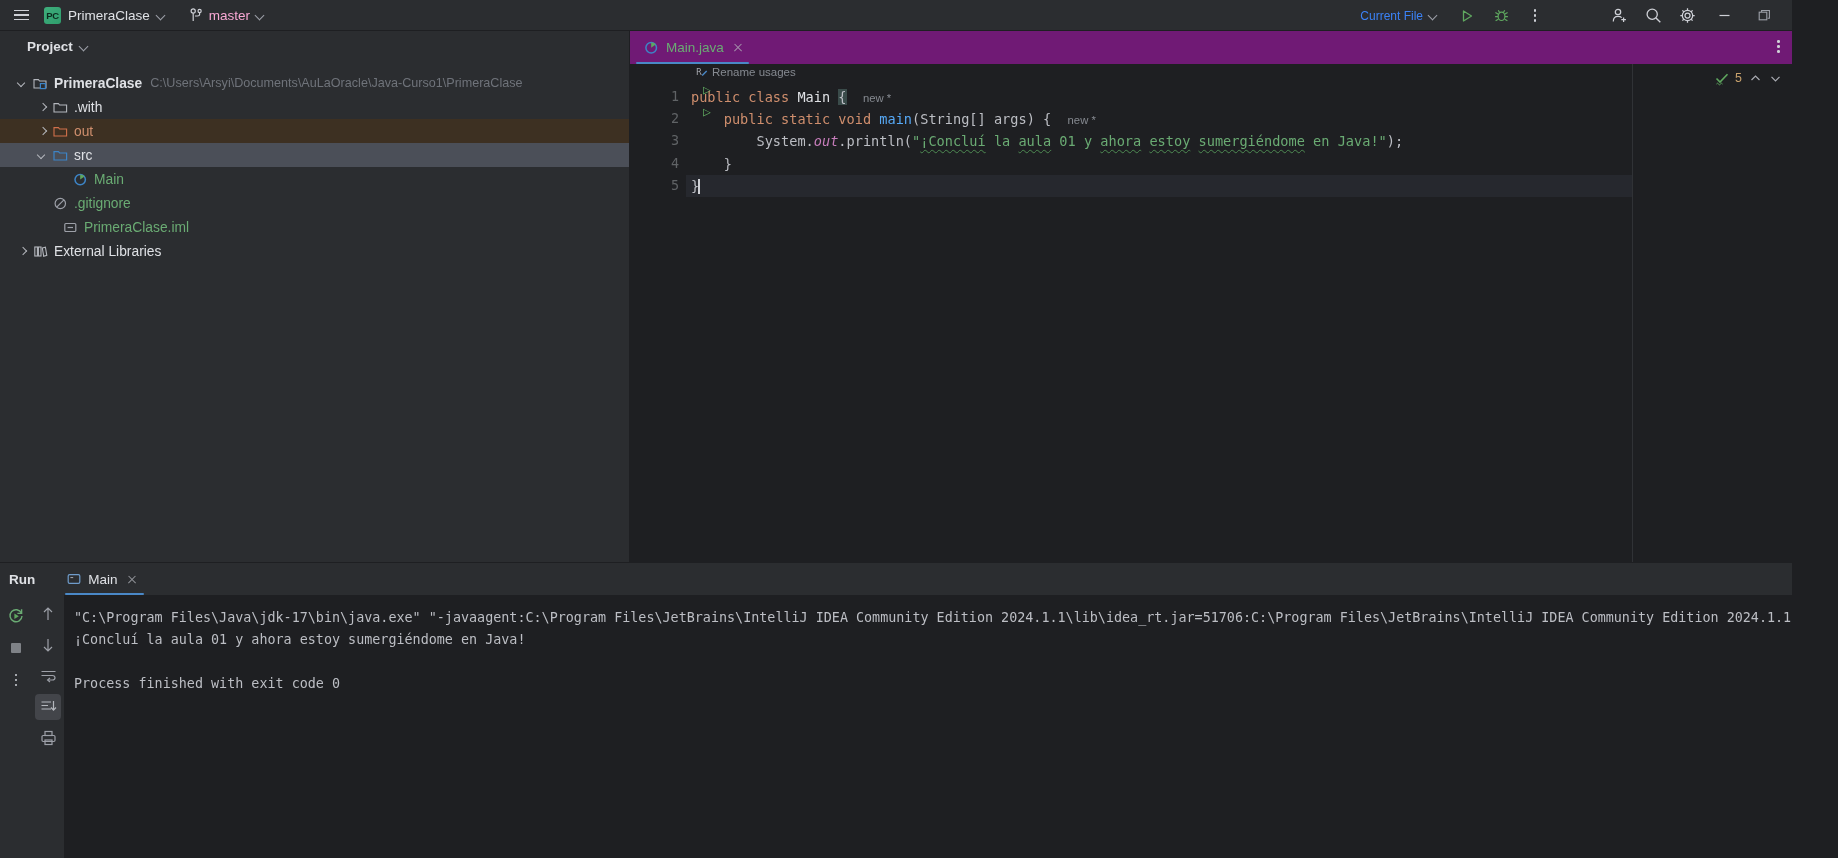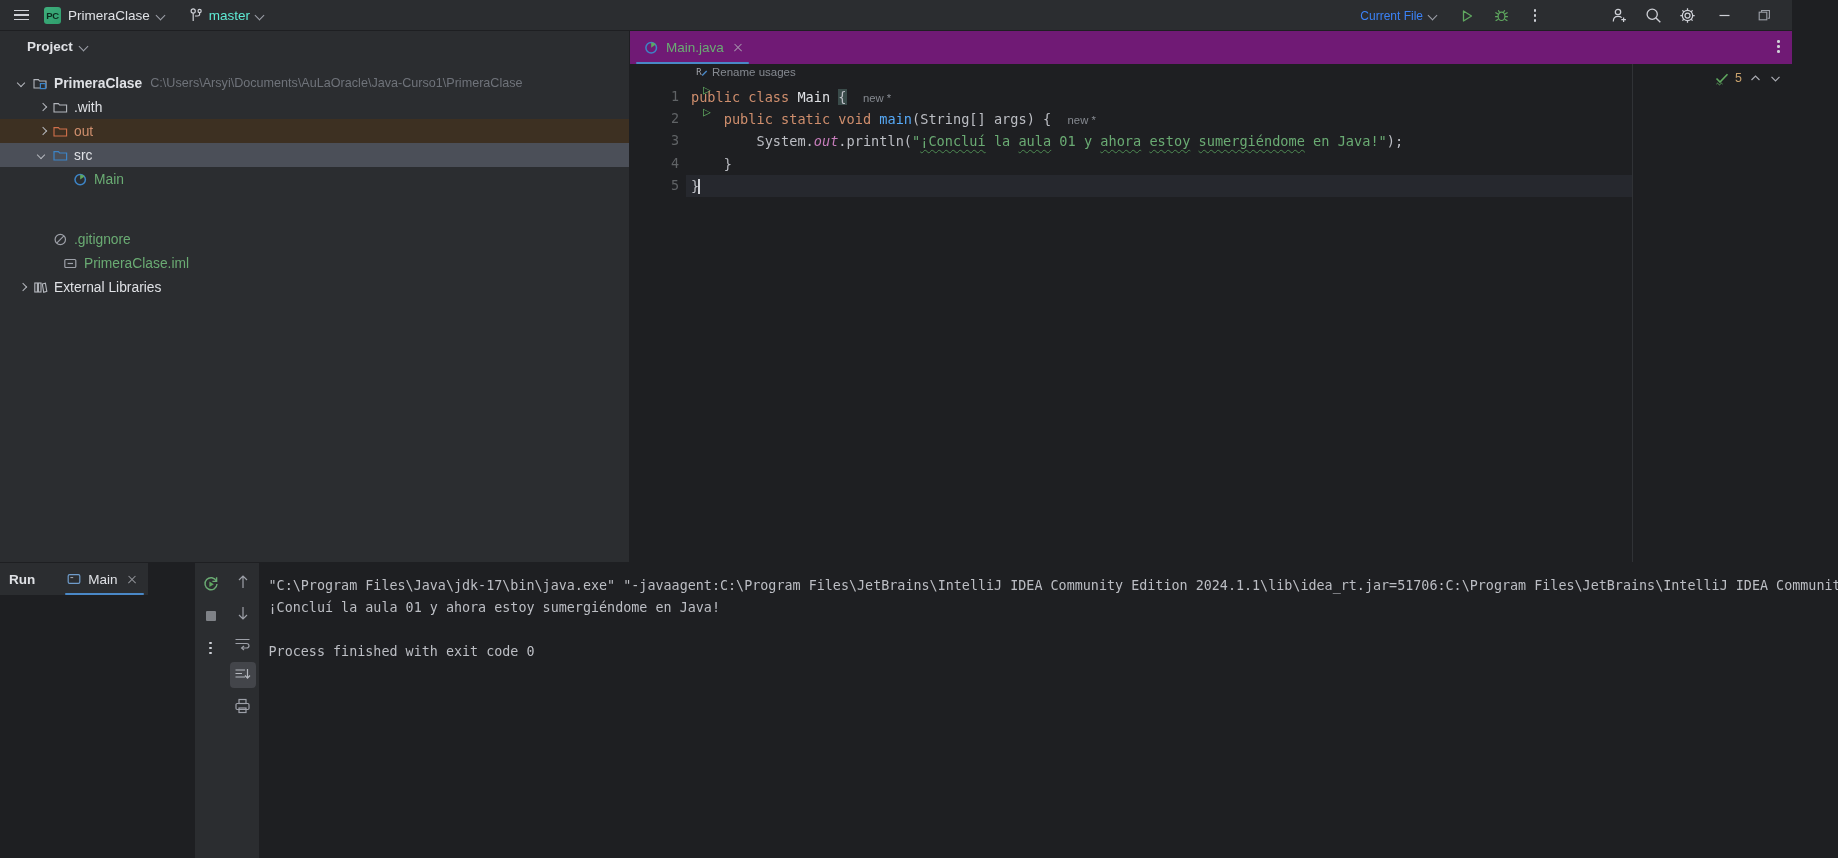--- a/index.html
+++ b/index.html
@@ -31,21 +31,21 @@
     background: linear-gradient(135deg,#3fae7c 0%, #2f9e6d 100%);
     color: #0c2b1e; font-size: 9.5px; font-weight: bold; line-height: 17px;
     text-align: center; letter-spacing: -0.4px; font-family: "Liberation Sans", sans-serif; }
   .proj-name { font-size: 13.5px; color: #dfe1e5; }
   .chev { width: 9px; height: 9px; position: relative; display:inline-block; }
   .chev::after { content: ''; position: absolute; left: 0px; top: 1px;
     width: 6px; height: 6px; border-right: 1.4px solid #9da0a8; border-bottom: 1.4px solid #9da0a8;
     transform: rotate(45deg); }
   .branch-chip { display: flex; align-items: center; gap: 6px; padding: 3px 8px; margin-left: 8px;
     border-radius: 4px; cursor: pointer; }
-  .branch-name { font-size: 13.5px; color: #5eead4; }
+  .branch-name { font-size: 13.5px; color: #f9a8d4; }
 
   .tb-right { position: absolute; right: 8px; top: 0; height: 31px;
     display: flex; align-items: center; gap: 0; }
   .tb-btn { width: 34px; height: 28px; display: flex; align-items: center;
     justify-content: center; border-radius: 4px; cursor: pointer; }
   .current-file { display:flex; align-items:center; gap:6px; padding: 3px 8px; border-radius:4px;
     cursor:pointer; margin-right: 4px;}
   .current-file span.lbl { font-size: 12px; color: #3b82f6; }
   .vdots { display:flex; flex-direction:column; gap:2.5px; align-items:center; }
   .vdots i { width:2.6px; height:2.6px; border-radius:50%; background:#ced0d6; display:block; }
@@ -125,21 +125,21 @@
   .caret { display:inline-block; width:1.4px; height:15px; background:#cfd1d6;
     vertical-align:-3px; margin-left:-1px; }
   .rightgutter { width: 160px; min-width:160px; border-left: 1px solid #303236;
     position: relative; background: #1e1f22; }
   .insp { position: absolute; right: 10px; top: 7px; display:flex; align-items:center; gap:7px; }
   .insp .cnt { font-size: 12.4px; color: #c9a26d; }
   .insp .cv { width: 13px; height: 13px; position: relative; cursor:pointer; }
 
   
   .runpanel { height: 296px; min-height: 296px; background: #1e1f22;
-    display: flex; flex-direction: row; border-top: 1px solid #1e1f22; gap: 47px; }
+    display: flex; flex-direction: column; border-top: 1px solid #1e1f22; }
   .run-tabbar { height: 32px; background: #2b2d30; display: flex; align-items: center;
     padding-left: 9px; position: relative; }
   .run-title { font-size: 13.5px; font-weight: bold; color: #dfe1e5; margin-right: 26px; }
   .run-tab { display: flex; align-items: center; gap: 7px; padding: 0 8px 0 6px; height: 32px;
     position: relative; cursor: pointer; }
   .run-tab .lbl { font-size: 13.5px; color: #dfe1e5; }
   .run-tab::after { content:''; position:absolute; left:4px; right:4px; bottom:0; height:2px;
     background:#4a88c7; border-radius:1px; }
   .run-content { flex: 1; display: flex; min-height: 0; }
   .run-toolbar { width: 32px; min-width: 32px; background: #2b2d30;
@@ -309,21 +309,21 @@
           <div class="trow" style="padding-left: 54px;">
             <span class="arrow"></span>
             <span class="ticon">
               <svg width="15" height="15" viewBox="0 0 15 15">
       <circle cx="7.2" cy="7.6" r="5.2" fill="none" stroke="#3d84c6" stroke-width="1.5"></circle>
       <path d="M7.2 7.6 L7.2 2.4 A5.2 5.2 0 0 1 11.5 4.5 Z" fill="#5fa75f"></path>
               </svg>
             </span>
             <span class="tlabel green">Main</span>
           </div>
-          <div class="trow" style="padding-left: 34px; margin-top: 36px;">
+          <div class="trow" style="padding-left: 34px;">
             <span class="arrow"></span>
             <span class="ticon">
               <svg width="15" height="15" viewBox="0 0 15 15">
       <circle cx="7.3" cy="7.5" r="5.2" fill="none" stroke="#9da0a8" stroke-width="1.2"></circle>
       <path d="M3.7 11.1 L10.9 3.9" stroke="#9da0a8" stroke-width="1.2"></path>
               </svg>
             </span>
             <span class="tlabel green">.gitignore</span>
           </div>
           <div class="trow" style="padding-left: 44px;">

